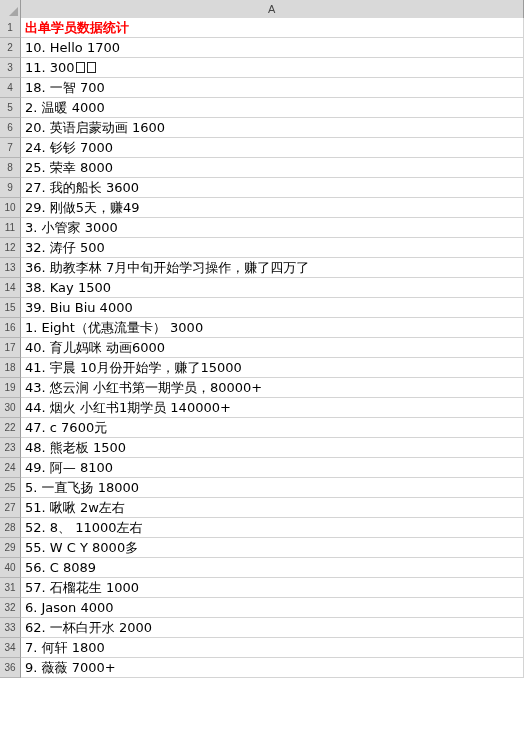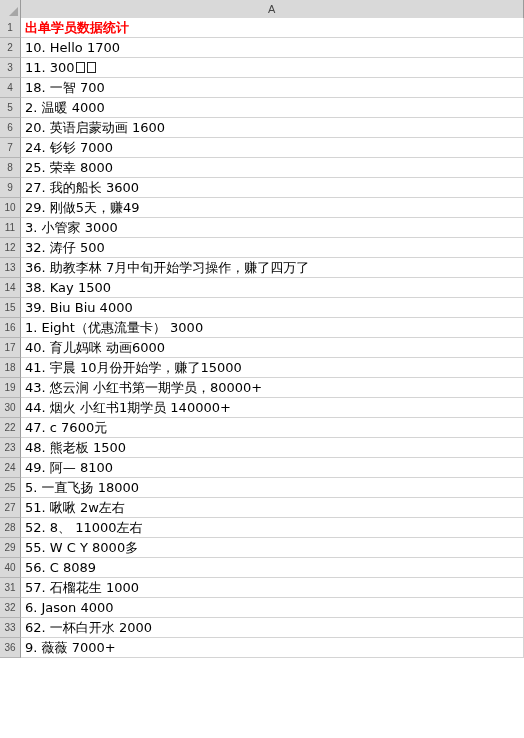--- a/index.html
+++ b/index.html
@@ -251,18 +251,22 @@
       </div>
       <div class="grid-row">
         <div class="row-head">32</div>
         <div class="cell-a">6. Jason 4000</div>
       </div>
       <div class="grid-row">
         <div class="row-head">33</div>
         <div class="cell-a">62. 一杯白开水 2000</div>
       </div>
       <div class="grid-row">
+        <div class="row-head">34</div>
+        <div class="cell-a">7. 何轩 1800</div>
+      </div>
+      <div class="grid-row">
         <div class="row-head">36</div>
         <div class="cell-a">9. 薇薇 7000+</div>
       </div>
     </div>
 
 </div>
 
 </body></html>

